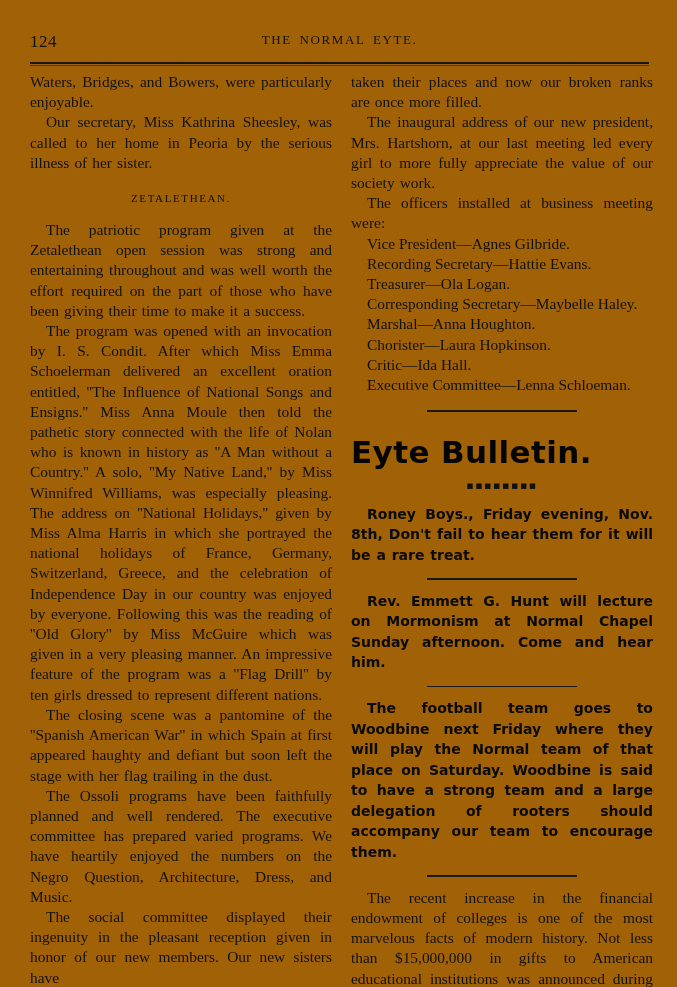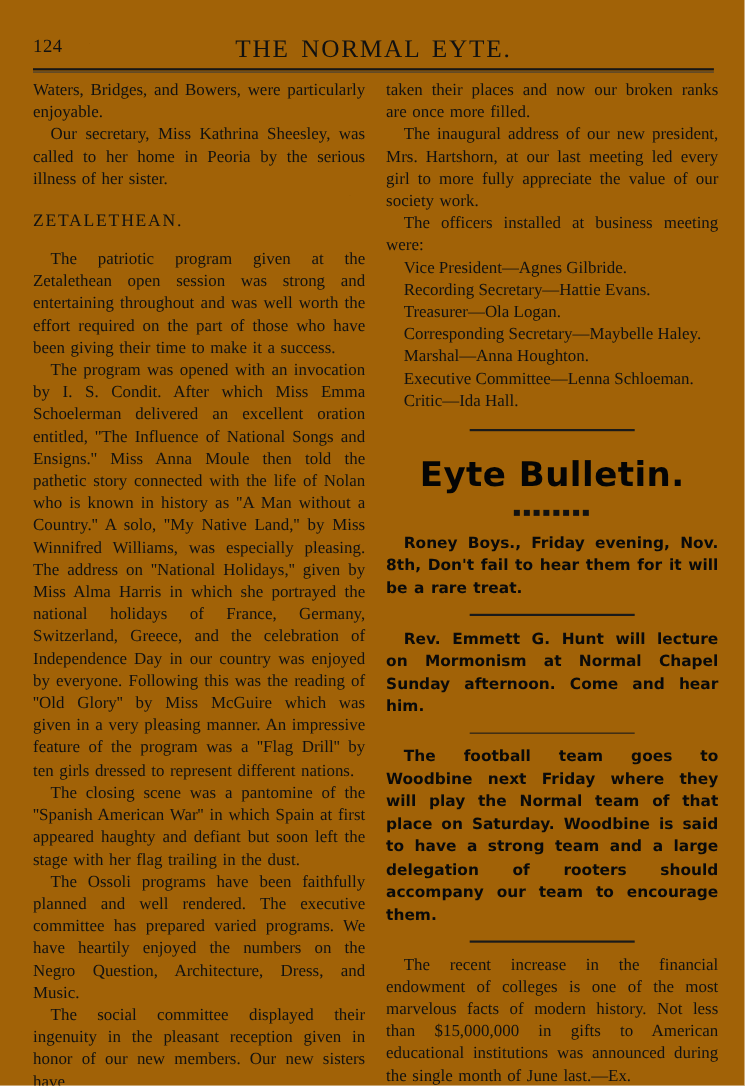--- a/index.html
+++ b/index.html
@@ -34,21 +34,21 @@
     font-size: 17px;
     letter-spacing: 0.5px;
     font-family: "Liberation Serif", "DejaVu Serif", serif;
   }
   .head-title {
     position: absolute;
     left: 0;
     right: 0;
     top: 0;
     text-align: center;
-    font-size: 23px;
+    font-size: 13px;
     letter-spacing: 1.6px;
     word-spacing: 3px;
   }
   .rule-double {
     position: absolute;
     left: 30px;
     right: 28px;
     top: 62px;
     height: 4px;
   }
@@ -85,21 +85,22 @@
     text-align: justify;
     text-indent: 16px;
     word-spacing: 1.2px;
     hyphens: manual;
   }
   p.body.noindent { text-indent: 0; }
   p.body + p.body { margin-top: 0px; }
   p.gap { margin-top: 13px; }
 
   .society-head {
-    font-size: 16px;
+    text-align: center;
+    font-size: 11px;
     letter-spacing: 1.6px;
     margin: 19px 0 16px 0;
     font-family: "Liberation Serif", "DejaVu Serif", serif;
   }
 
   ul.officers {
     list-style: none;
     margin: 0;
     padding: 0;
   }
@@ -113,21 +114,20 @@
   
   .rule-short {
     width: 150px;
     height: 1.5px;
     background: #1a1a1a;
     margin: 15px auto 13px auto;
   }
   .rule-short.tight { margin: 13px auto 11px auto; }
 
   .bulletin-title {
-    text-align: center;
     font-family: "DejaVu Sans", "Liberation Sans", sans-serif;
     font-weight: bold;
     font-size: 31px;
     letter-spacing: 0.4px;
     margin: 22px 0 0 0;
     color: #050505;
   }
   .ornament {
     text-align: center;
     margin: 9px 0 12px 0;
@@ -203,22 +203,23 @@
       <p class="body noindent">taken their places and now our broken ranks are once more filled.</p>
       <p class="body">The inaugural address of our new president, Mrs. Hartshorn, at our last meeting led every girl to more fully appreciate the value of our society work.</p>
       <p class="body">The officers installed at business meeting were:</p>
 
       <ul class="officers">
         <li>Vice President—Agnes Gilbride.</li>
         <li>Recording Secretary—Hattie Evans.</li>
         <li>Treasurer—Ola Logan.</li>
         <li>Corresponding Secretary—Maybelle Haley.</li>
         <li>Marshal—Anna Houghton.</li>
+        <li>Chorister—Laura Hopkinson.</li>
+        <li>Critic—Ida Hall.</li>
         <li>Executive Committee—Lenna Schloeman.</li>
-        <li>Critic—Ida Hall.</li>
       </ul>
 
       <div class="rule-short"></div>
 
       <div class="bulletin-title">Eyte Bulletin.</div>
       <div class="ornament">▪▪▪▪▪▪▪▪</div>
 
       <p class="bulletin">Roney Boys., Friday evening, Nov. 8th, Don't fail to hear them for it will be a rare treat.</p>
 
       <div class="rule-short tight"></div>

